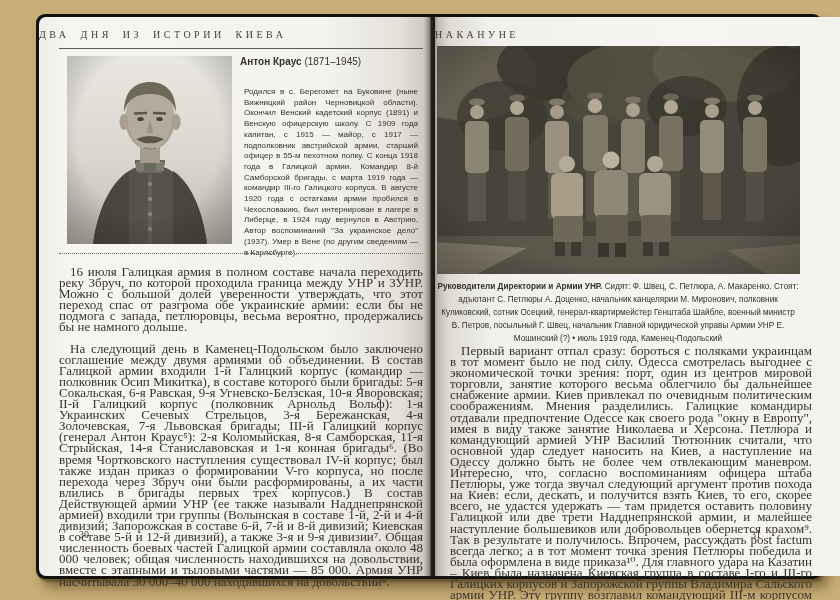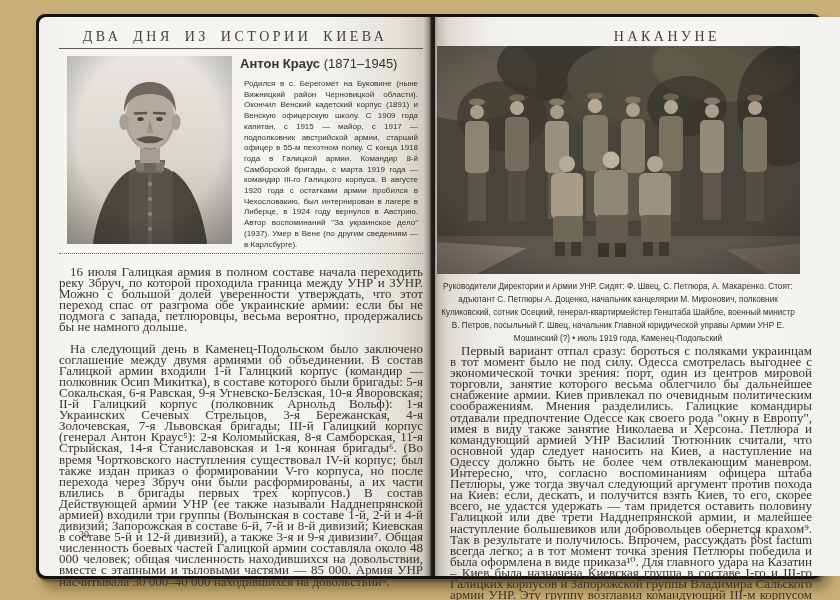--- a/index.html
+++ b/index.html
@@ -25,45 +25,45 @@
   .page-right:after{ 
     content:"";position:absolute;right:2px;top:4px;bottom:4px;width:6px;
     background:repeating-linear-gradient(90deg,transparent 0 1px,#b9b5ad 1px 2px,transparent 2px 3px);
     opacity:.8;
   }
   .spine{
     position:absolute;left:388px;top:3px;width:14px;height:559px;z-index:5;pointer-events:none;
     background:linear-gradient(90deg,rgba(58,53,44,0) 0%,rgba(58,53,44,.38) 38%,#28241e 52%,rgba(58,53,44,.30) 66%,rgba(58,53,44,0) 100%);
   }
   .running-head{
-    position:absolute;top:12px;left:0;right:0;text-align:center;
-    font-size:14px;letter-spacing:3.5px;word-spacing:5px;color:#45413a;white-space:nowrap;
+    position:absolute;top:12px;left:0;right:0;text-align:left;
+    font-size:10px;letter-spacing:3.5px;word-spacing:5px;color:#45413a;white-space:nowrap;
   }
   .head-rule{position:absolute;top:31px;left:20px;width:364px;border-top:1px solid #5f5b53;}
   .portrait-wrap{position:absolute;left:28px;top:39px;width:165px;height:188px;background:#cfccc4;}
   .portrait-wrap svg{display:block;}
   .bio{position:absolute;left:201px;top:39px;width:182px;font-family:"Liberation Sans","DejaVu Sans",sans-serif;color:#36332c;}
-  .bio-title{font-size:13px;margin:0 0 8px 0;}
+  .bio-title{font-size:10px;margin:0 0 20px 0;}
   .bio-name{font-weight:bold;}
   .bio-text{font-size:8px;line-height:10.7px;text-align:justify;margin:4px;}
   .dotted-rule{position:absolute;top:236px;left:20px;width:364px;border-top:1px dotted #716d64;}
   .body-col{position:absolute;left:20px;width:364px;color:#37332d;}
   .body-col-left{top:249px;}
   .body-col p{font-size:13px;line-height:11.1px;text-align:justify;text-indent:11px;margin:0 0 10px 0;}
   .pagenum{position:absolute;top:512px;font-size:10px;color:#3c3831;}
   .pagenum-left{left:40px;}
   .pagenum-right{left:316px;}
   .groupphoto-wrap{position:absolute;left:2px;top:29px;width:363px;height:228px;background:#45423a;}
   .groupphoto-wrap svg{display:block;}
   .caption{
     position:absolute;left:2px;top:263px;width:362px;text-align:center;
     font-family:"Liberation Sans","DejaVu Sans",sans-serif;
     font-size:8.2px;line-height:13px;color:#34312b;margin:0;
   }
-  .caption-bold{font-weight:normal;}
+  .caption-bold{font-weight:bold;}
   .body-col-right{left:15px;width:362px;top:320px;margin-top:8px;}
 </style>
 </head>
 <body>
 
 <div class="book">
 
   <div class="page page-left">
     <div class="running-head">ДВА ДНЯ ИЗ ИСТОРИИ КИЕВА</div>
     <div class="head-rule"></div>

